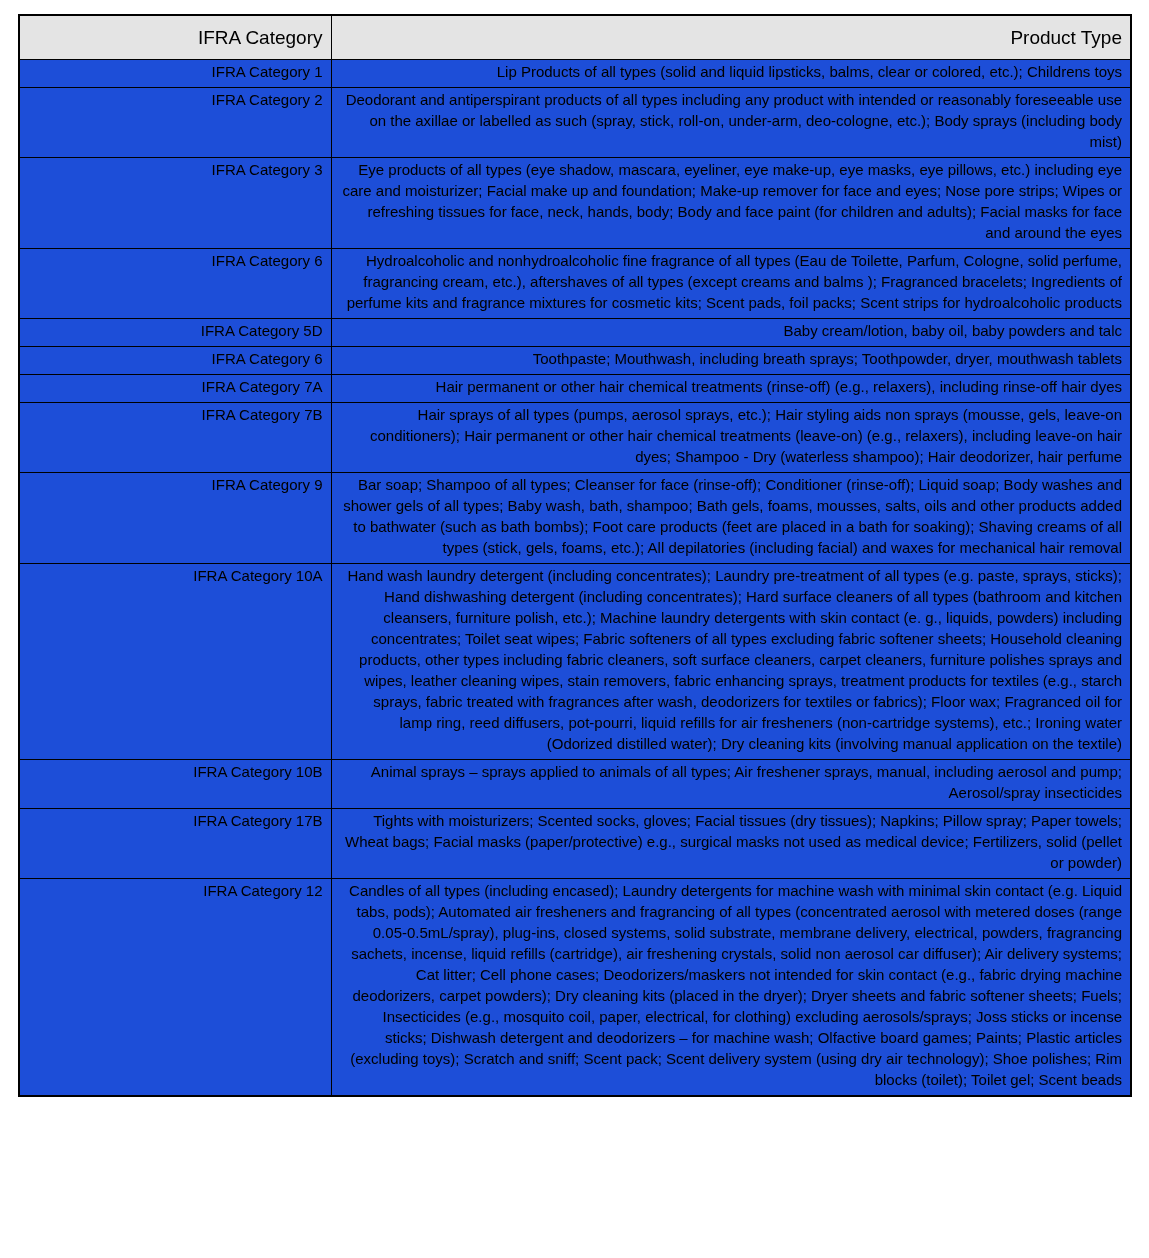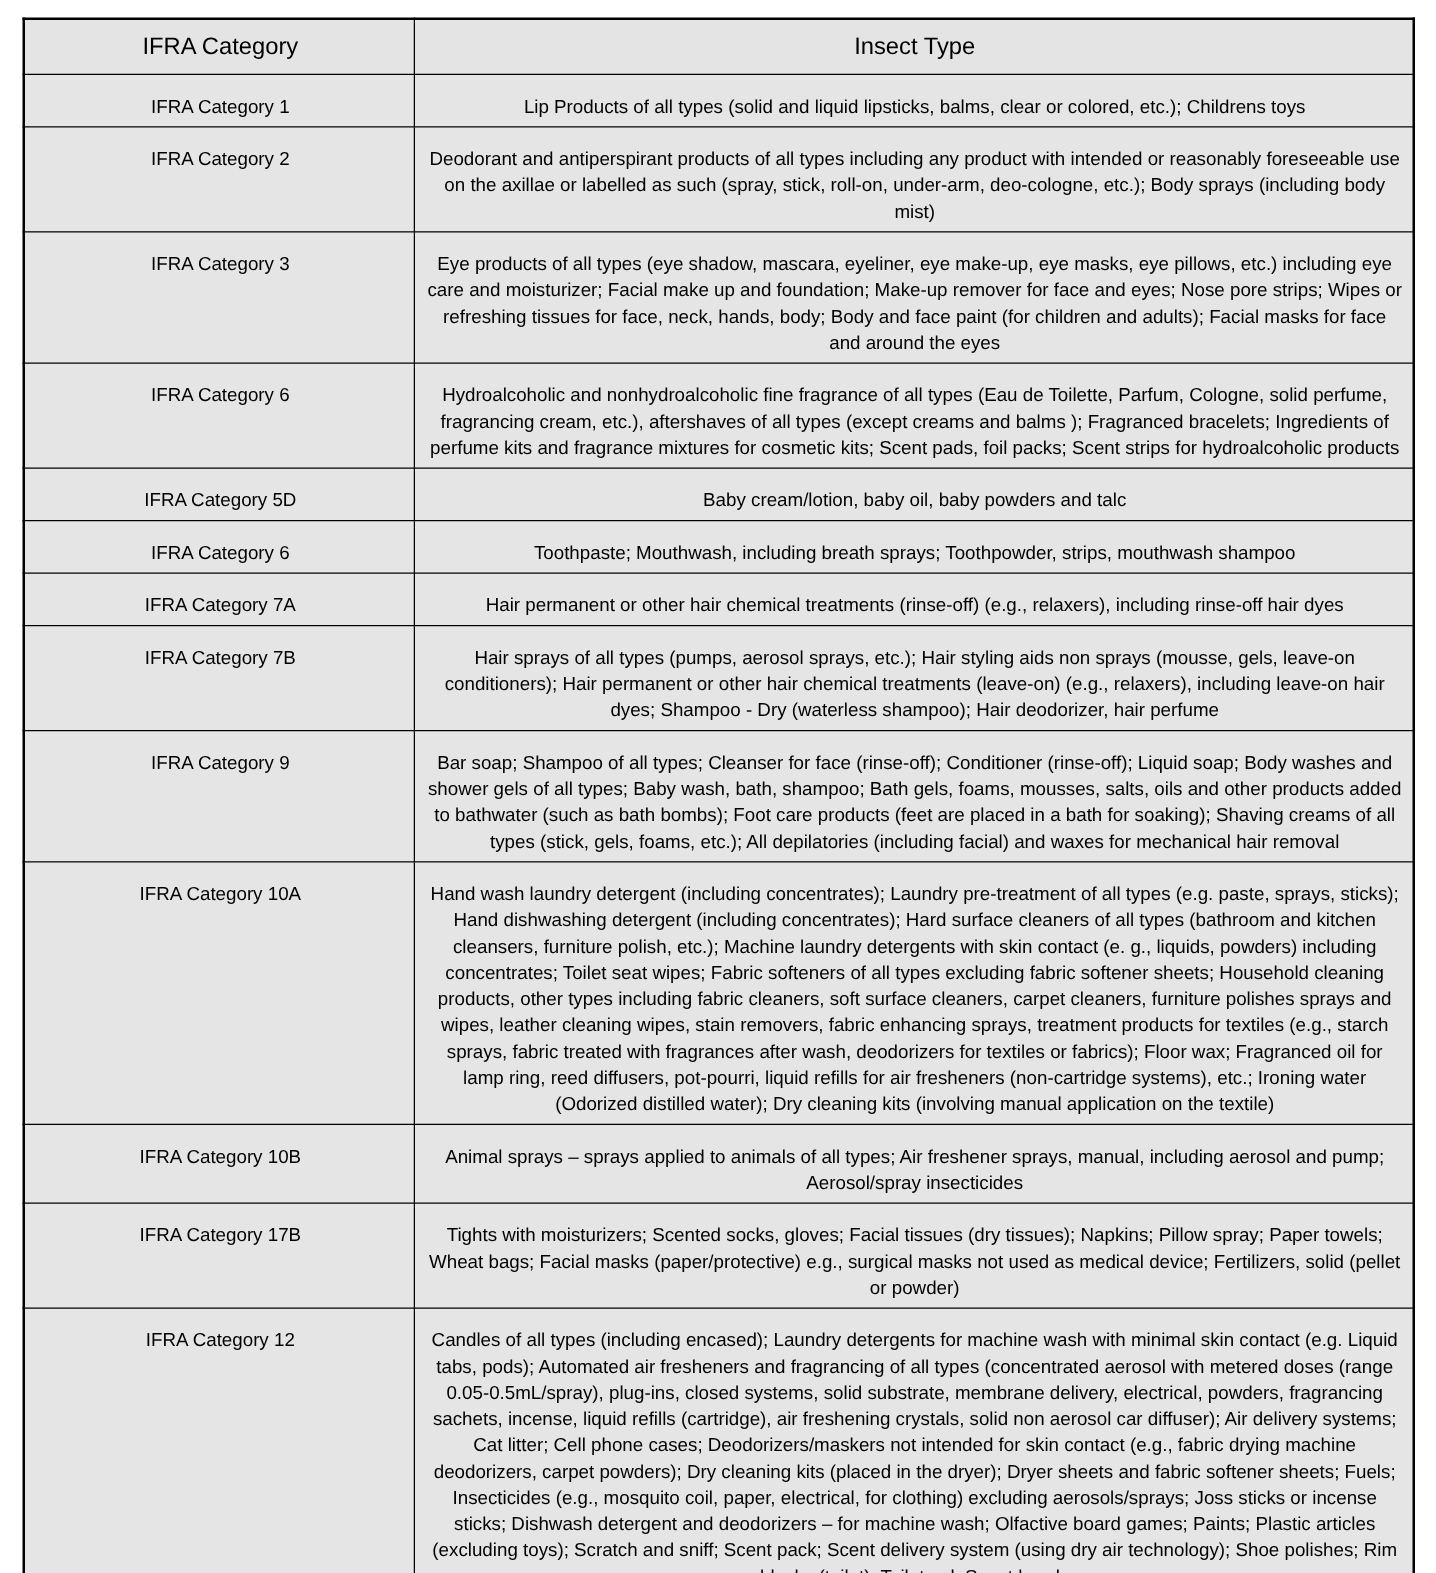--- a/index.html
+++ b/index.html
@@ -20,49 +20,49 @@
     border-collapse: collapse;
     width: 100%;
     table-layout: fixed;
     border: 2px solid #000000;
   }
   table.ifra col.cat-col { width: 312px; }
   table.ifra th,
   table.ifra td {
     border: 1.5px solid #000000;
     vertical-align: top;
-    text-align: center;
+    text-align: right;
     font-weight: normal;
   }
   table.ifra thead th {
     background: #e4e4e4;
     font-size: 19px;
     line-height: 23px;
     padding: 10px 8px 10px 10px;
   }
   table.ifra tbody td {
     font-size: 15px;
     line-height: 21px;
-    padding: 15px 8px 5px 10px;
-    background: #e5e5e5;
+    padding: 1px 8px 5px 10px;
+    background: #1d4ed8;
   }
 </style>
 </head>
 <body>
 
 <div class="page">
   <table class="ifra">
     <colgroup>
       <col class="cat-col">
       <col>
     </colgroup>
     <thead>
       <tr>
         <th>IFRA Category</th>
-        <th>Insect Type</th>
+        <th>Product Type</th>
       </tr>
     </thead>
     <tbody>
       <tr>
         <td>IFRA Category 1</td>
         <td>Lip Products of all types (solid and liquid lipsticks, balms, clear or colored, etc.); Childrens toys</td>
       </tr>
       <tr>
         <td>IFRA Category 2</td>
         <td>Deodorant and antiperspirant products of all types including any product with intended or reasonably foreseeable use on the axillae or labelled as such (spray, stick, roll-on, under-arm, deo-cologne, etc.); Body sprays (including body mist)</td>
@@ -74,21 +74,21 @@
       <tr>
         <td>IFRA Category 6</td>
         <td>Hydroalcoholic and nonhydroalcoholic fine fragrance of all types (Eau de Toilette, Parfum, Cologne, solid perfume, fragrancing cream, etc.), aftershaves of all types (except creams and balms ); Fragranced bracelets; Ingredients of perfume kits and fragrance mixtures for cosmetic kits; Scent pads, foil packs; Scent strips for hydroalcoholic products</td>
       </tr>
       <tr>
         <td>IFRA Category 5D</td>
         <td>Baby cream/lotion, baby oil, baby powders and talc</td>
       </tr>
       <tr>
         <td>IFRA Category 6</td>
-        <td>Toothpaste; Mouthwash, including breath sprays; Toothpowder, strips, mouthwash shampoo</td>
+        <td>Toothpaste; Mouthwash, including breath sprays; Toothpowder, dryer, mouthwash tablets</td>
       </tr>
       <tr>
         <td>IFRA Category 7A</td>
         <td>Hair permanent or other hair chemical treatments (rinse-off) (e.g., relaxers), including rinse-off hair dyes</td>
       </tr>
       <tr>
         <td>IFRA Category 7B</td>
         <td>Hair sprays of all types (pumps, aerosol sprays, etc.); Hair styling aids non sprays (mousse, gels, leave-on conditioners); Hair permanent or other hair chemical treatments (leave-on) (e.g., relaxers), including leave-on hair dyes; Shampoo - Dry (waterless shampoo); Hair deodorizer, hair perfume</td>
       </tr>
       <tr>

